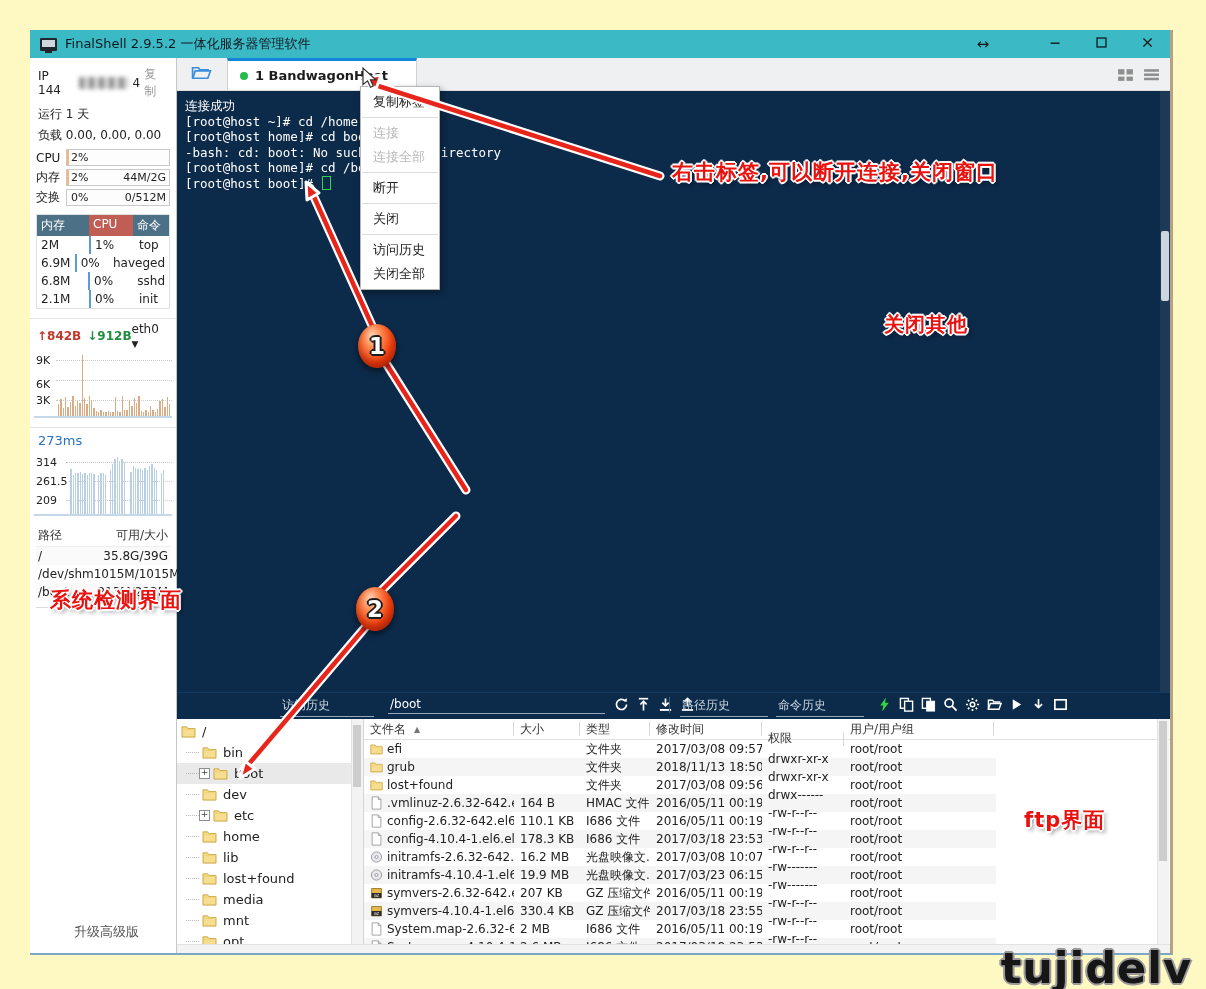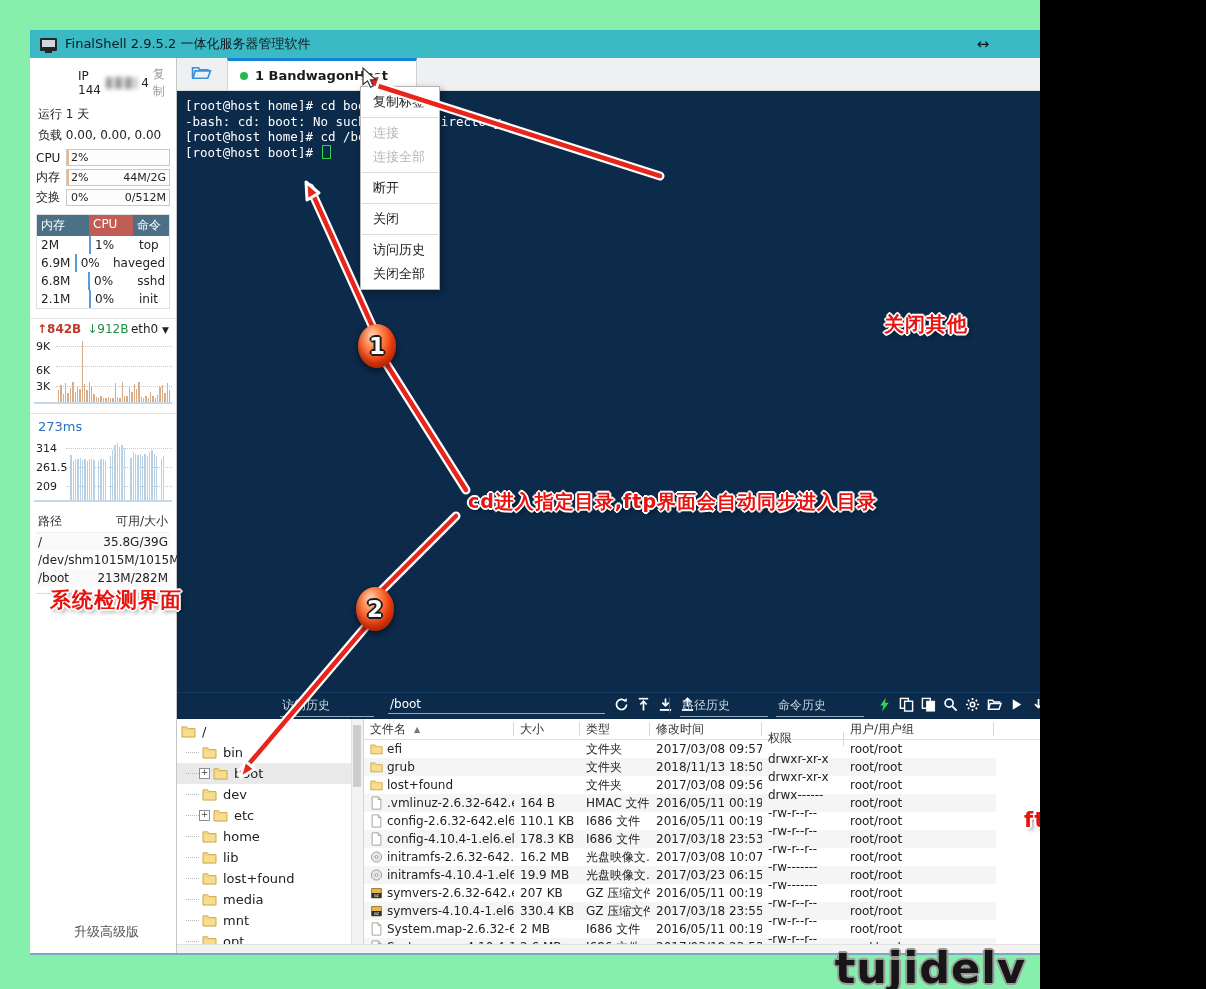--- a/index.html
+++ b/index.html
@@ -1,34 +1,34 @@
 <!DOCTYPE html>
 <html><head>
 <meta charset="utf-8">
 <style>
   html,body{margin:0;padding:0;background:#000;}
-  .stage{position:relative;width:1040px;height:989px;background:#86efac;overflow:hidden;
+  .stage{position:relative;width:1206px;height:989px;background:#fef9c3;overflow:hidden;
          font-family:"DejaVu Sans","Liberation Sans",sans-serif;}
   .win{position:absolute;left:30px;top:30px;width:1140px;height:923px;background:#fff;
        border-right:3px solid #b5a284;border-bottom:2px solid #7aa7c7;display:flex;flex-direction:column;}
   
   .titlebar{height:28px;background:#3bbac6;display:flex;align-items:center;flex:0 0 auto;}
   .appicon{width:17px;height:13px;background:#20262c;border-radius:1px;margin:0 8px 0 10px;position:relative;}
   .appicon .scr{position:absolute;left:2px;top:2px;right:2px;bottom:4px;background:#cfd6dc;}
   .appicon .stand{position:absolute;left:5px;bottom:-2px;width:7px;height:2px;background:#20262c;}
   .title{font-size:13px;color:#10181d;}
   .tb-controls{margin-left:auto;display:flex;align-items:center;height:100%;}
   .tbtn{width:46px;height:100%;display:flex;align-items:center;justify-content:center;color:#10181d;font-size:14px;}
   .tbtn svg{width:13px;height:13px;}
   .tbtn.resize{margin-right:34px;width:30px;font-size:15px;}
   
   .bodyrow{flex:1;display:flex;min-height:0;}
   .sidebar{width:146px;flex:0 0 auto;border-right:1px solid #c6c6c6;background:#fff;position:relative;
            font-size:12px;color:#222;}
-  .ip-row{display:flex;align-items:center;padding:8px 8px 4px 8px;gap:4px;margin-left:40px;}
+  .ip-row{display:flex;align-items:center;padding:8px 8px 4px 8px;gap:4px;}
   .ip-blur{display:inline-block;width:50px;height:12px;border-radius:2px;
            background:repeating-linear-gradient(90deg,#8f8f8f 0 5px,#d9d9d9 5px 10px);filter:blur(2px);}
   .copy-lbl{margin-left:auto;color:#9a9a9a;}
   .srow{padding:2px 8px;}
   .meter{display:flex;align-items:center;margin:3px 6px;}
   .meter .mlabel{width:30px;}
   .mtrack{flex:1;height:15px;border:1px solid #c9c9c9;position:relative;background:#fdfdfd;}
   .mfill{position:absolute;left:0;top:0;bottom:0;background:#f5b678;}
   .mval{position:absolute;left:4px;top:1px;font-size:11px;}
   .mdetail{position:absolute;right:3px;top:1px;font-size:11px;}
@@ -38,21 +38,21 @@
   .ph-mem{width:44px;background:#4c7086;}
   .ph-cpu{width:36px;background:#c05e55;}
   .ph-cmd{flex:1;background:#4c7086;}
   .prow > div{padding:2px 4px;}
   .pc-mem{width:44px;}
   .pc-cpu{width:36px;border-left:2px solid #5b9bd5;}
   .pc-cmd{flex:1;}
   .gsection{margin-top:9px;border-top:1px solid #e4e4e4;padding-top:3px;}
   .ghead{display:flex;align-items:center;padding:0 7px;font-size:12px;}
   .net-up{color:#c0392b;font-weight:bold;}
-  .net-down{color:#1e8f3e;font-weight:normal;margin-left:6px;}
+  .net-down{color:#1e8f3e;font-weight:bold;margin-left:6px;}
   .iface{margin-left:auto;color:#222;}
   .plot{position:relative;height:64px;margin:2px 4px 0 4px;border-bottom:2px solid #c5d8ea;overflow:hidden;}
   .gline{position:absolute;left:22px;right:0;border-top:1px dotted #c9c9c9;}
   .glabel{position:absolute;left:2px;font-size:11px;color:#222;background:#fff;}
   .bars{position:absolute;left:24px;right:2px;bottom:0;top:0;display:flex;align-items:flex-end;gap:1px;}
   .bars .bar{width:1.6px;background:#d9ac85;}
   .pingplot .bars{left:34px;right:8px;gap:1px;}
   .pingplot .bar{width:2.4px;background:#b9cfe6;}
   .pinglabel{color:#2a6fc0;font-size:13px;padding:2px 8px 0 8px;}
   .dtable{margin:9px 6px 0 6px;border-bottom:1px solid #dcdcdc;padding-bottom:6px;}
@@ -406,21 +406,21 @@
                 </svg></span>
               <span class="ticon"><svg viewBox="0 0 16 16">
                   <rect x="1" y="3" width="14" height="2.4" fill="#8f8f8f"></rect>
                   <rect x="1" y="7" width="14" height="2.4" fill="#8f8f8f"></rect>
                   <rect x="1" y="11" width="14" height="2.4" fill="#8f8f8f"></rect>
                 </svg></span>
             </div>
         </div>
 
         <div class="terminal">
-          <div class="termtext" id="termtext"><div>[root@host home]# cd boot</div><div>-bash: cd: boot: No such file or directory</div><div>[root@host home]# cd /boot</div><div><span>[root@host boot]# </span><span class="cursor"></span></div></div>
+          <div class="termtext" id="termtext"><div>连接成功</div><div>[root@host ~]# cd /home</div><div>[root@host home]# cd boot</div><div>-bash: cd: boot: No such file or directory</div><div>[root@host home]# cd /boot</div><div><span>[root@host boot]# </span><span class="cursor"></span></div></div>
           <div class="term-scroll">
               <div class="term-thumb"></div>
             </div>
         </div>
 
         <div class="ftpbar">
           <div class="ub" style="left:103px;width:90px;">访问历史</div>
           <div class="ub path" style="left:211px;width:213px;">/boot</div>
           <div class="bar-icons" style="left:437px;" id="baricons-left">
               <span>
@@ -867,22 +867,22 @@
       <div class="mi dis">连接全部</div>
       <div class="msep"></div>
       <div class="mi">断开</div>
       <div class="msep"></div>
       <div class="mi">关闭</div>
       <div class="msep"></div>
       <div class="mi">访问历史</div>
       <div class="mi">关闭全部</div>
     </div>
 
+  <div class="red-note" style="left:672px;top:158px;font-size:21px;">右击标签,可以断开连接,关闭窗口</div>
   <div class="red-note" style="left:884px;top:311px;font-size:20px;">关闭其他</div>
-  <div class="red-note" style="left:468px;top:489px;font-size:19px;">cd进入指定目录,ftp界面会自动同步进入目录</div>
   <div class="red-note" style="left:1024px;top:806px;font-size:21px;">ftp界面</div>
 
   <div class="balloon" style="left:358px;top:324px;">
       <span>1</span>
     </div>
   <div class="balloon" style="left:356px;top:587px;">
       <span>2</span>
     </div>
 
   <svg class="overlay-svg" width="1206" height="989">

